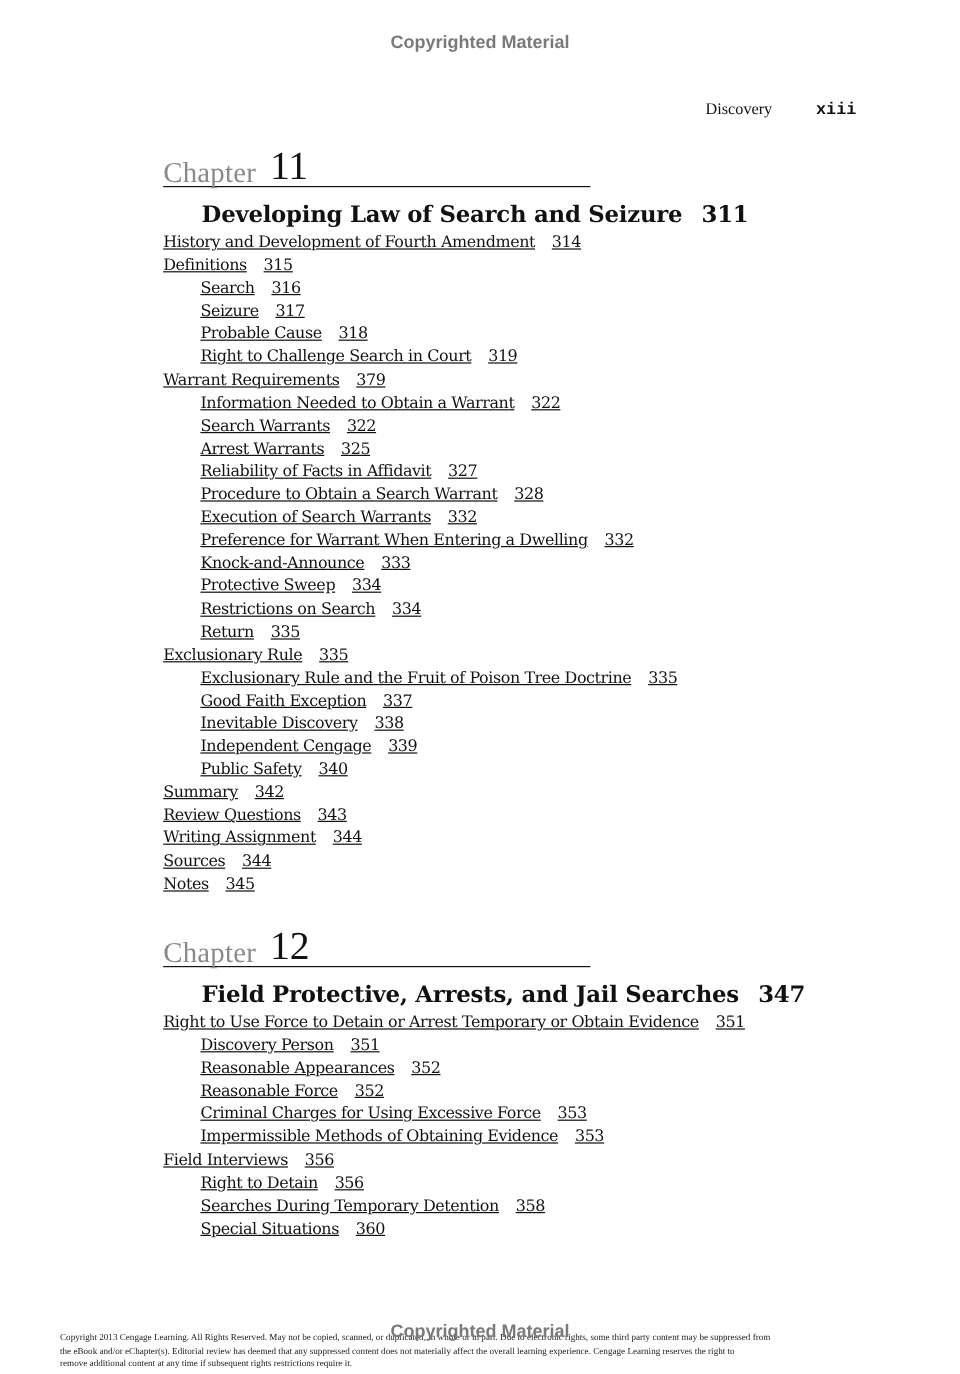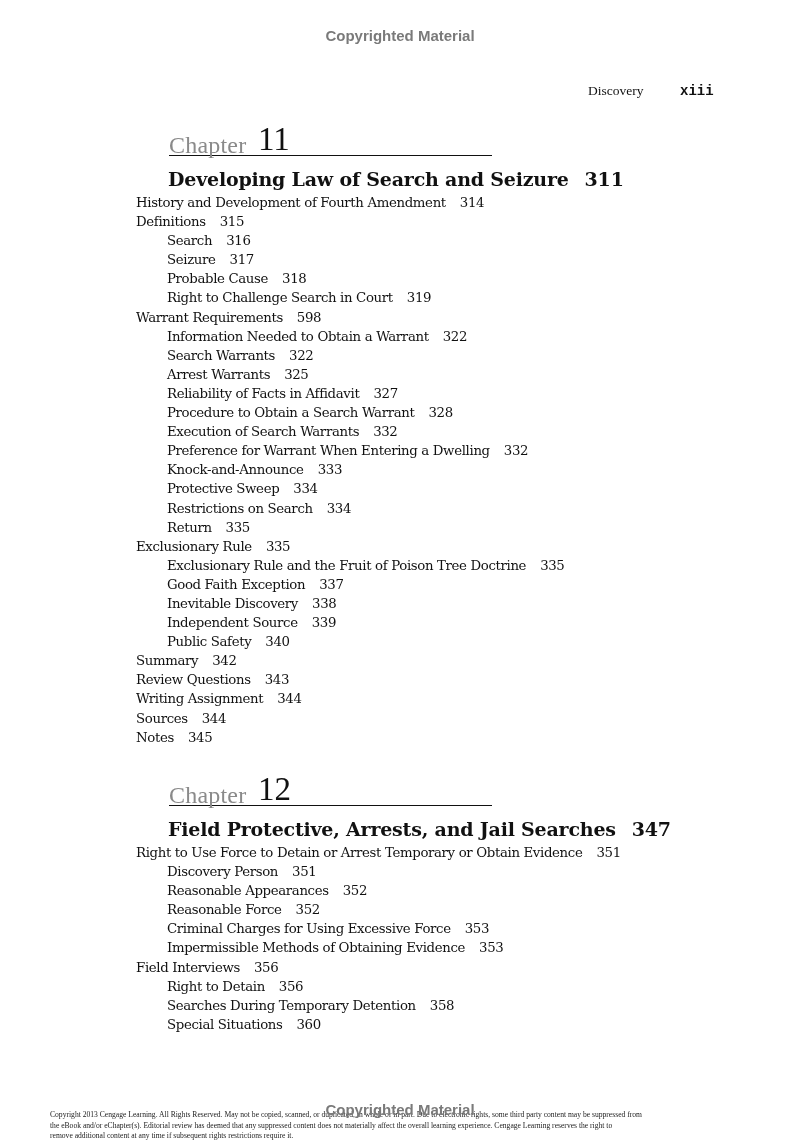--- a/index.html
+++ b/index.html
@@ -9,38 +9,39 @@
     font-family: "Liberation Sans", sans-serif; font-weight: bold; font-size: 15px; color: #7a7a7a;
   }
   .running-head {
     position: absolute; top: 83px; left: 588px;
     font-family: "Liberation Serif", serif; font-size: 13.5px; color: #111;
   }
   .running-head .label { display: inline-block; width: 92px; }
   .running-head .pg { font-family: Liberation Mono, monospace; font-weight: bold; font-size: 14px; }
   .chapter { position: absolute; left: 136px; width: 356px; }
   .chapter-head {
-    border-bottom: 1.5px solid #111; height: 27px; position: relative; margin-left: 33px;
+    border-bottom: 1.5px solid #111; height: 27px; position: relative;
   }
   .chapter-word {
     position: absolute; left: 0; bottom: -4px;
     font-family: "Liberation Serif", serif; font-size: 24px; color: #8a8a8a; letter-spacing: 0.2px;
   }
   .chapter-num {
     position: absolute; left: 89px; bottom: -3px;
     font-family: "Liberation Serif", serif; font-size: 33px; color: #111;
   }
   .chapter-title {
     font-family: "DejaVu Serif", serif; font-weight: bold; font-size: 19px;
     margin-top: 12px; white-space: nowrap; letter-spacing: -0.2px; margin-left: 32px;
   }
   .toc { list-style: none; margin: 3px 0 0 0; padding: 0; }
   .toc li {
     font-family: "DejaVu Serif", serif; font-size: 13.3px; line-height: 19.1px; white-space: nowrap;
     letter-spacing: -0.35px;
+    text-decoration: underline;
   }
   .toc li.l2 { padding-left: 31px; }
   .pgnum { margin-left: 14px; }
   .chapter-title .pgnum { margin-left: 16px; }
   .footer {
     position: absolute; top: 1110px; left: 50px; width: 700px; text-align: left;
     font-family: "Liberation Serif", serif; font-size: 7.6px; line-height: 10.5px; color: #222;
   }
   .watermark-bottom {
     position: absolute; top: 1101px; left: 0; width: 800px; text-align: center;
@@ -64,37 +65,37 @@
   <div class="chapter-title">
     <span>Developing Law of Search and Seizure</span><span class="pgnum">311</span>
   </div>
   <ul class="toc">
       <li class="l1"><span>History and Development of Fourth Amendment</span><span class="pgnum">314</span></li>
       <li class="l1"><span>Definitions</span><span class="pgnum">315</span></li>
       <li class="l2"><span>Search</span><span class="pgnum">316</span></li>
       <li class="l2"><span>Seizure</span><span class="pgnum">317</span></li>
       <li class="l2"><span>Probable Cause</span><span class="pgnum">318</span></li>
       <li class="l2"><span>Right to Challenge Search in Court</span><span class="pgnum">319</span></li>
-      <li class="l1"><span>Warrant Requirements</span><span class="pgnum">598</span></li>
+      <li class="l1"><span>Warrant Requirements</span><span class="pgnum">379</span></li>
       <li class="l2"><span>Information Needed to Obtain a Warrant</span><span class="pgnum">322</span></li>
       <li class="l2"><span>Search Warrants</span><span class="pgnum">322</span></li>
       <li class="l2"><span>Arrest Warrants</span><span class="pgnum">325</span></li>
       <li class="l2"><span>Reliability of Facts in Affidavit</span><span class="pgnum">327</span></li>
       <li class="l2"><span>Procedure to Obtain a Search Warrant</span><span class="pgnum">328</span></li>
       <li class="l2"><span>Execution of Search Warrants</span><span class="pgnum">332</span></li>
       <li class="l2"><span>Preference for Warrant When Entering a Dwelling</span><span class="pgnum">332</span></li>
       <li class="l2"><span>Knock-and-Announce</span><span class="pgnum">333</span></li>
       <li class="l2"><span>Protective Sweep</span><span class="pgnum">334</span></li>
       <li class="l2"><span>Restrictions on Search</span><span class="pgnum">334</span></li>
       <li class="l2"><span>Return</span><span class="pgnum">335</span></li>
       <li class="l1"><span>Exclusionary Rule</span><span class="pgnum">335</span></li>
       <li class="l2"><span>Exclusionary Rule and the Fruit of Poison Tree Doctrine</span><span class="pgnum">335</span></li>
       <li class="l2"><span>Good Faith Exception</span><span class="pgnum">337</span></li>
       <li class="l2"><span>Inevitable Discovery</span><span class="pgnum">338</span></li>
-      <li class="l2"><span>Independent Source</span><span class="pgnum">339</span></li>
+      <li class="l2"><span>Independent Cengage</span><span class="pgnum">339</span></li>
       <li class="l2"><span>Public Safety</span><span class="pgnum">340</span></li>
       <li class="l1"><span>Summary</span><span class="pgnum">342</span></li>
       <li class="l1"><span>Review Questions</span><span class="pgnum">343</span></li>
       <li class="l1"><span>Writing Assignment</span><span class="pgnum">344</span></li>
       <li class="l1"><span>Sources</span><span class="pgnum">344</span></li>
       <li class="l1"><span>Notes</span><span class="pgnum">345</span></li>
     </ul>
 </section>
 
 <section class="chapter" style="top:778px;">

